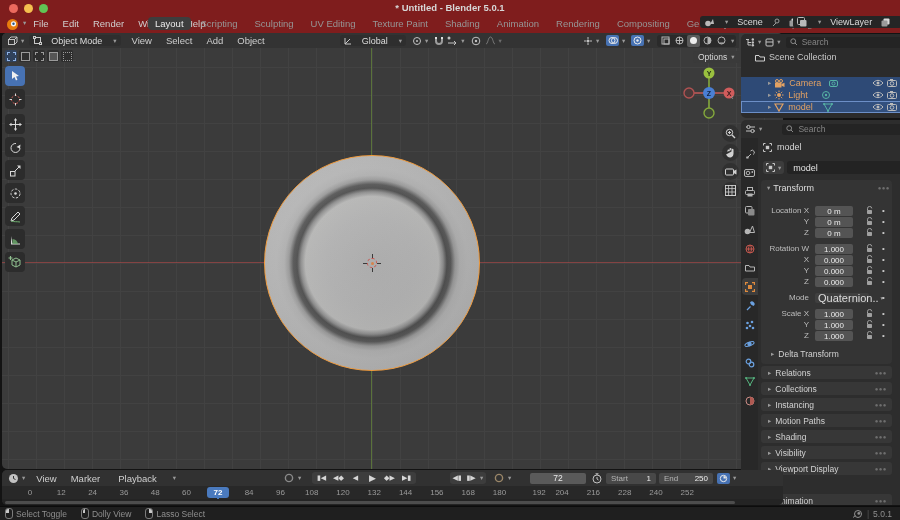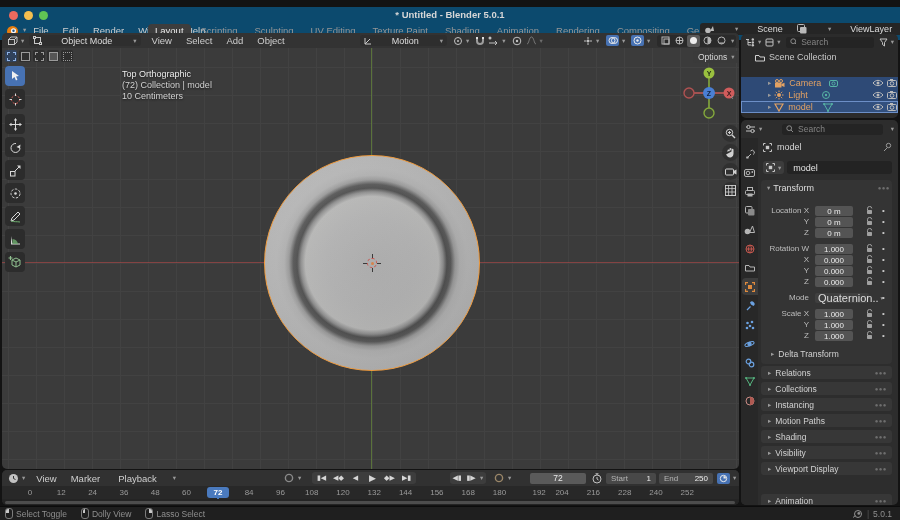--- a/index.html
+++ b/index.html
@@ -1,21 +1,21 @@
 <!DOCTYPE html>
 <html><head>
 <meta charset="utf-8">
 <style>
   html,body{margin:0;padding:0;background:#131313;width:900px;height:520px;overflow:hidden;
     font-family:"Liberation Sans",sans-serif;-webkit-font-smoothing:antialiased;}
   .a{position:absolute;}
   .f{display:flex;align-items:center;}
-  .area{position:absolute;border-radius:5px;overflow:hidden;}
+  .area{position:absolute;border-radius:5px;overflow:hidden;padding-left:44px;}
   .chev{font-size:6.5px;color:#9a9a9a;margin-left:2px;}
-  .wbtn{background:#2e2e2e;border-radius:3px;height:12px;display:flex;align-items:center;padding:0 4px;gap:19px;}
+  .wbtn{background:#2e2e2e;border-radius:3px;height:12px;display:flex;align-items:center;padding:0 4px;gap:9px;}
   .menu-item{color:#cfcfcf;font-size:9.5px;padding:0 7px;cursor:default;}
   .tab{font-size:9.5px;color:#969696;padding:1px 7px;border-radius:4px;}
   .tab.active{background:#3d3d3d;color:#ebebeb;}
   .tl{width:9px;height:9px;border-radius:50%;display:inline-block;}
   .searchbox{background:#242424;border-radius:3px;display:flex;align-items:center;padding:0 4px;gap:3px;}
   .searchbox input{background:transparent;border:0;outline:0;color:#cfcfcf;font-size:8.5px;width:100%;
     font-family:"Liberation Sans",sans-serif;}
   .searchbox input::placeholder{color:#848484;}
   .orow{position:absolute;left:0;right:0;height:12px;display:flex;align-items:center;}
   .oname{font-size:9px;color:#c9c9c9;}
@@ -41,21 +41,21 @@
   .ptab{position:absolute;left:0;width:17px;height:17px;display:flex;align-items:center;justify-content:center;}
   .ptab.active{background:#3d3d3d;border-radius:4px 0 0 4px;left:1px;width:16px;}
   .lockico svg{display:block;}
   .dotb{position:absolute;color:#c9c9c9;font-size:8px;line-height:10px;}
   .navbtn{position:absolute;left:720px;width:17px;height:17px;border-radius:50%;background:rgba(40,40,40,.55);
     display:flex;align-items:center;justify-content:center;}
 </style>
 </head>
 <body>
 
-<div class="a" style="left:0;top:7px;width:900px;height:33px;background:#0c4a6e;">
+<div class="a" style="left:0;top:0;width:900px;height:33px;background:#7f1d1d;">
   <span class="tl a" style="left:9px;top:4px;background:#ec6a5e;"></span>
   <span class="tl a" style="left:24px;top:4px;background:#f5bf4f;"></span>
   <span class="tl a" style="left:39px;top:4px;background:#61c454;"></span>
   <div class="a" style="left:0;right:0;top:2px;text-align:center;color:#d7d7d7;font-size:9.5px;font-weight:bold;">* Untitled - Blender 5.0.1</div>
 
   <div class="a f" style="left:4px;top:15px;height:16px;">
     <span style="width:13px;height:13px;margin:0 2px;display:inline-block;">
       <svg width="13" height="13">
           <circle cx="6.5" cy="6.5" r="5.5" fill="#e87d0d"></circle>
           <circle cx="7.5" cy="5.8" r="2.6" fill="#f4f4f4"></circle>
@@ -166,21 +166,21 @@
     </span>
     <span class="menu-item" style="margin-left:4px;">View</span>
     <span class="menu-item">Select</span>
     <span class="menu-item">Add</span>
     <span class="menu-item">Object</span>
 
     <span class="f wbtn" style="margin-left:68px;height:11px;">
       <svg width="9" height="9">
           <path d="M1 8 L1 2 M1 8 L7 8 M1 8 L6 3" stroke="#c9c9c9" fill="none"></path>
         </svg>
-      <span style="font-size:9px;color:#dedede;">Motion</span>
+      <span style="font-size:9px;color:#dedede;">Global</span>
       <span class="chev">▾</span>
     </span>
     <span class="f" style="margin-left:6px;gap:1px;">
       <svg width="10" height="10">
           <circle cx="5" cy="5" r="3.5" fill="none" stroke="#c2c2c2"></circle>
           <circle cx="5" cy="5" r="1" fill="#c2c2c2"></circle>
         </svg>
         <span class="chev">▾</span>
     </span>
     <span class="f" style="margin-left:6px;">
@@ -279,25 +279,20 @@
         <span style="width:7px;height:7px;border:1px dashed #9a9a9a;display:block;"></span>
       </span>
     <span style="width:12px;height:12px;background:#2e2e2e;border-radius:2px;display:flex;align-items:center;justify-content:center;">
         <span style="width:7px;height:7px;border:1px solid #9a9a9a;display:block;background:#555;"></span>
       </span>
     <span style="width:12px;height:12px;background:#2e2e2e;border-radius:2px;display:flex;align-items:center;justify-content:center;">
         <span style="width:7px;height:7px;border:1px dotted #9a9a9a;display:block;"></span>
       </span>
   </div>
 
-  <div class="a" style="left:120px;top:36px;line-height:11px;text-shadow:0 1px 2px rgba(0,0,0,.6);">
-    <div style="font-size:9px;color:#ececec;">Top Orthographic</div>
-    <div style="font-size:9px;color:#d2d2d2;">(72) Collection | model</div>
-    <div style="font-size:9px;color:#d2d2d2;">10 Centimeters</div>
-  </div>
 
   <div class="toolbtn active" style="top:33px;">
     <svg width="12" height="12">
         <path d="M3 1 L3 9 L5.5 7 L7 10.5 L8.5 9.5 L7 6.5 L10 6Z" fill="#f0f0f0"></path>
       </svg>
   </div>
   <div class="toolbtn" style="top:56px;">
     <svg width="13" height="13">
         <circle cx="6.5" cy="6.5" r="4" fill="none" stroke="#cf5c55" stroke-dasharray="2 1.5"></circle>
         <path d="M6.5 0.5 V3 M6.5 10 V12.5 M0.5 6.5 H3 M10 6.5 H12.5" stroke="#d9d9d9"></path>

